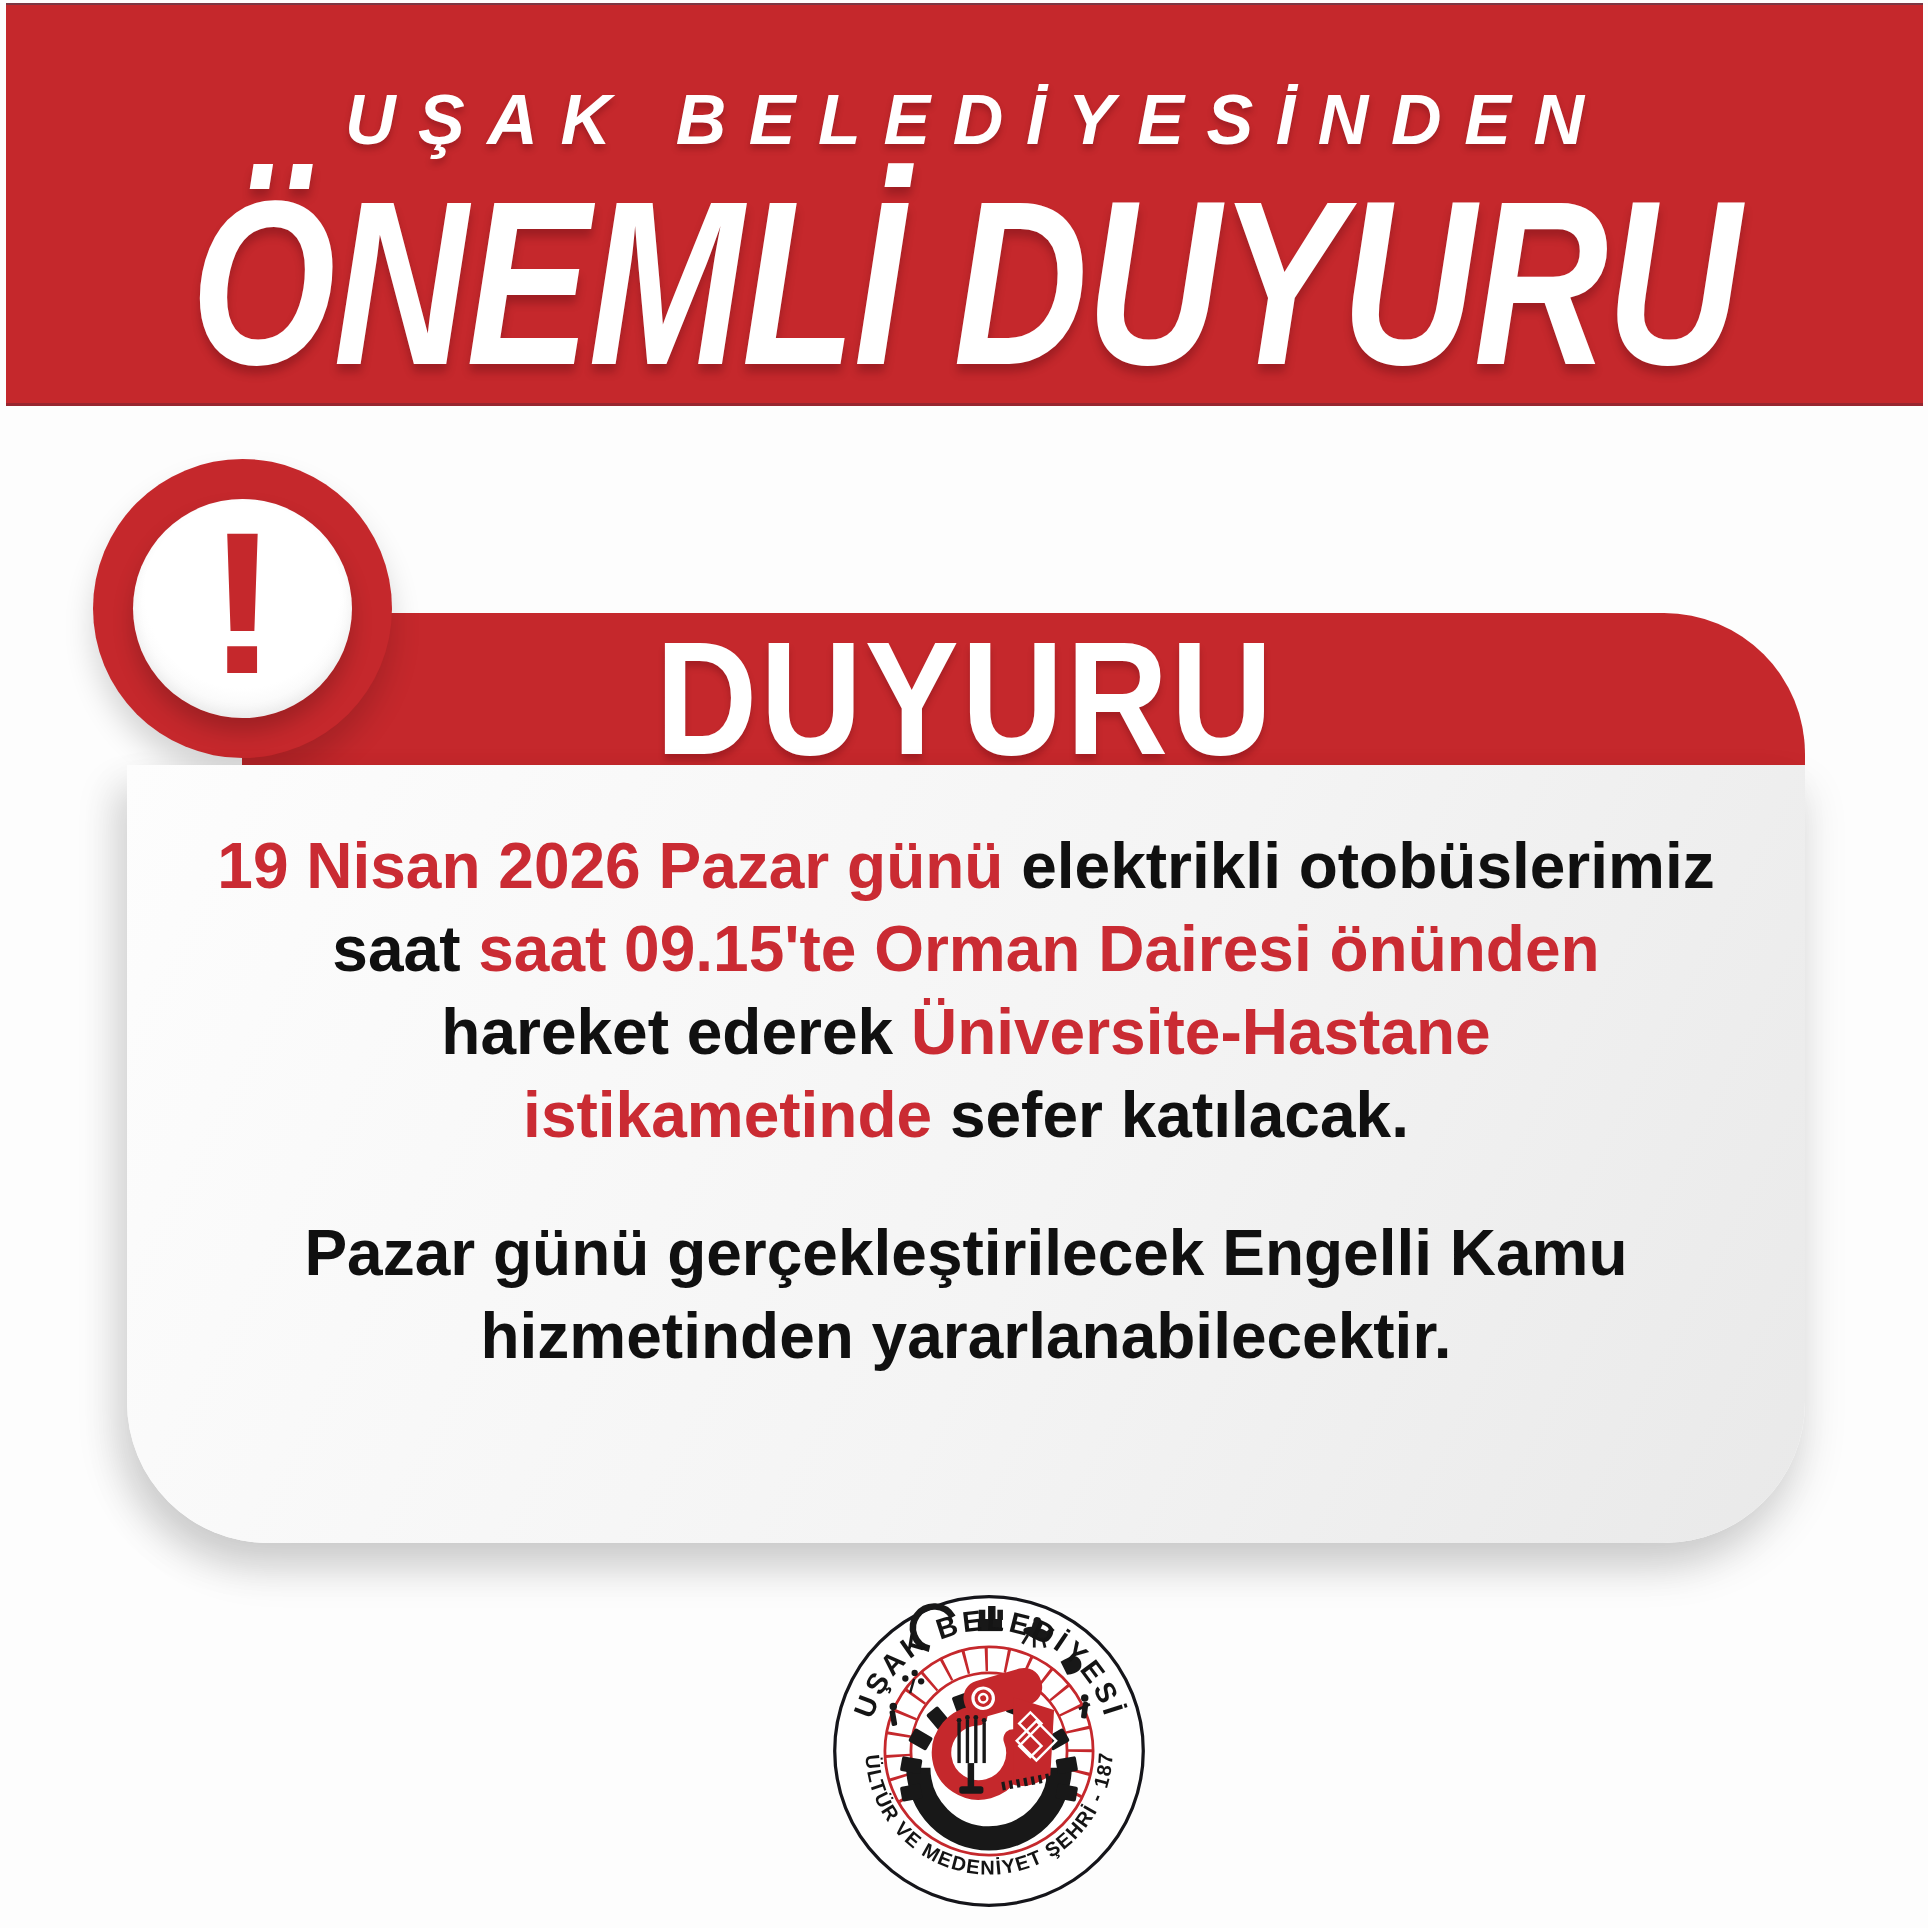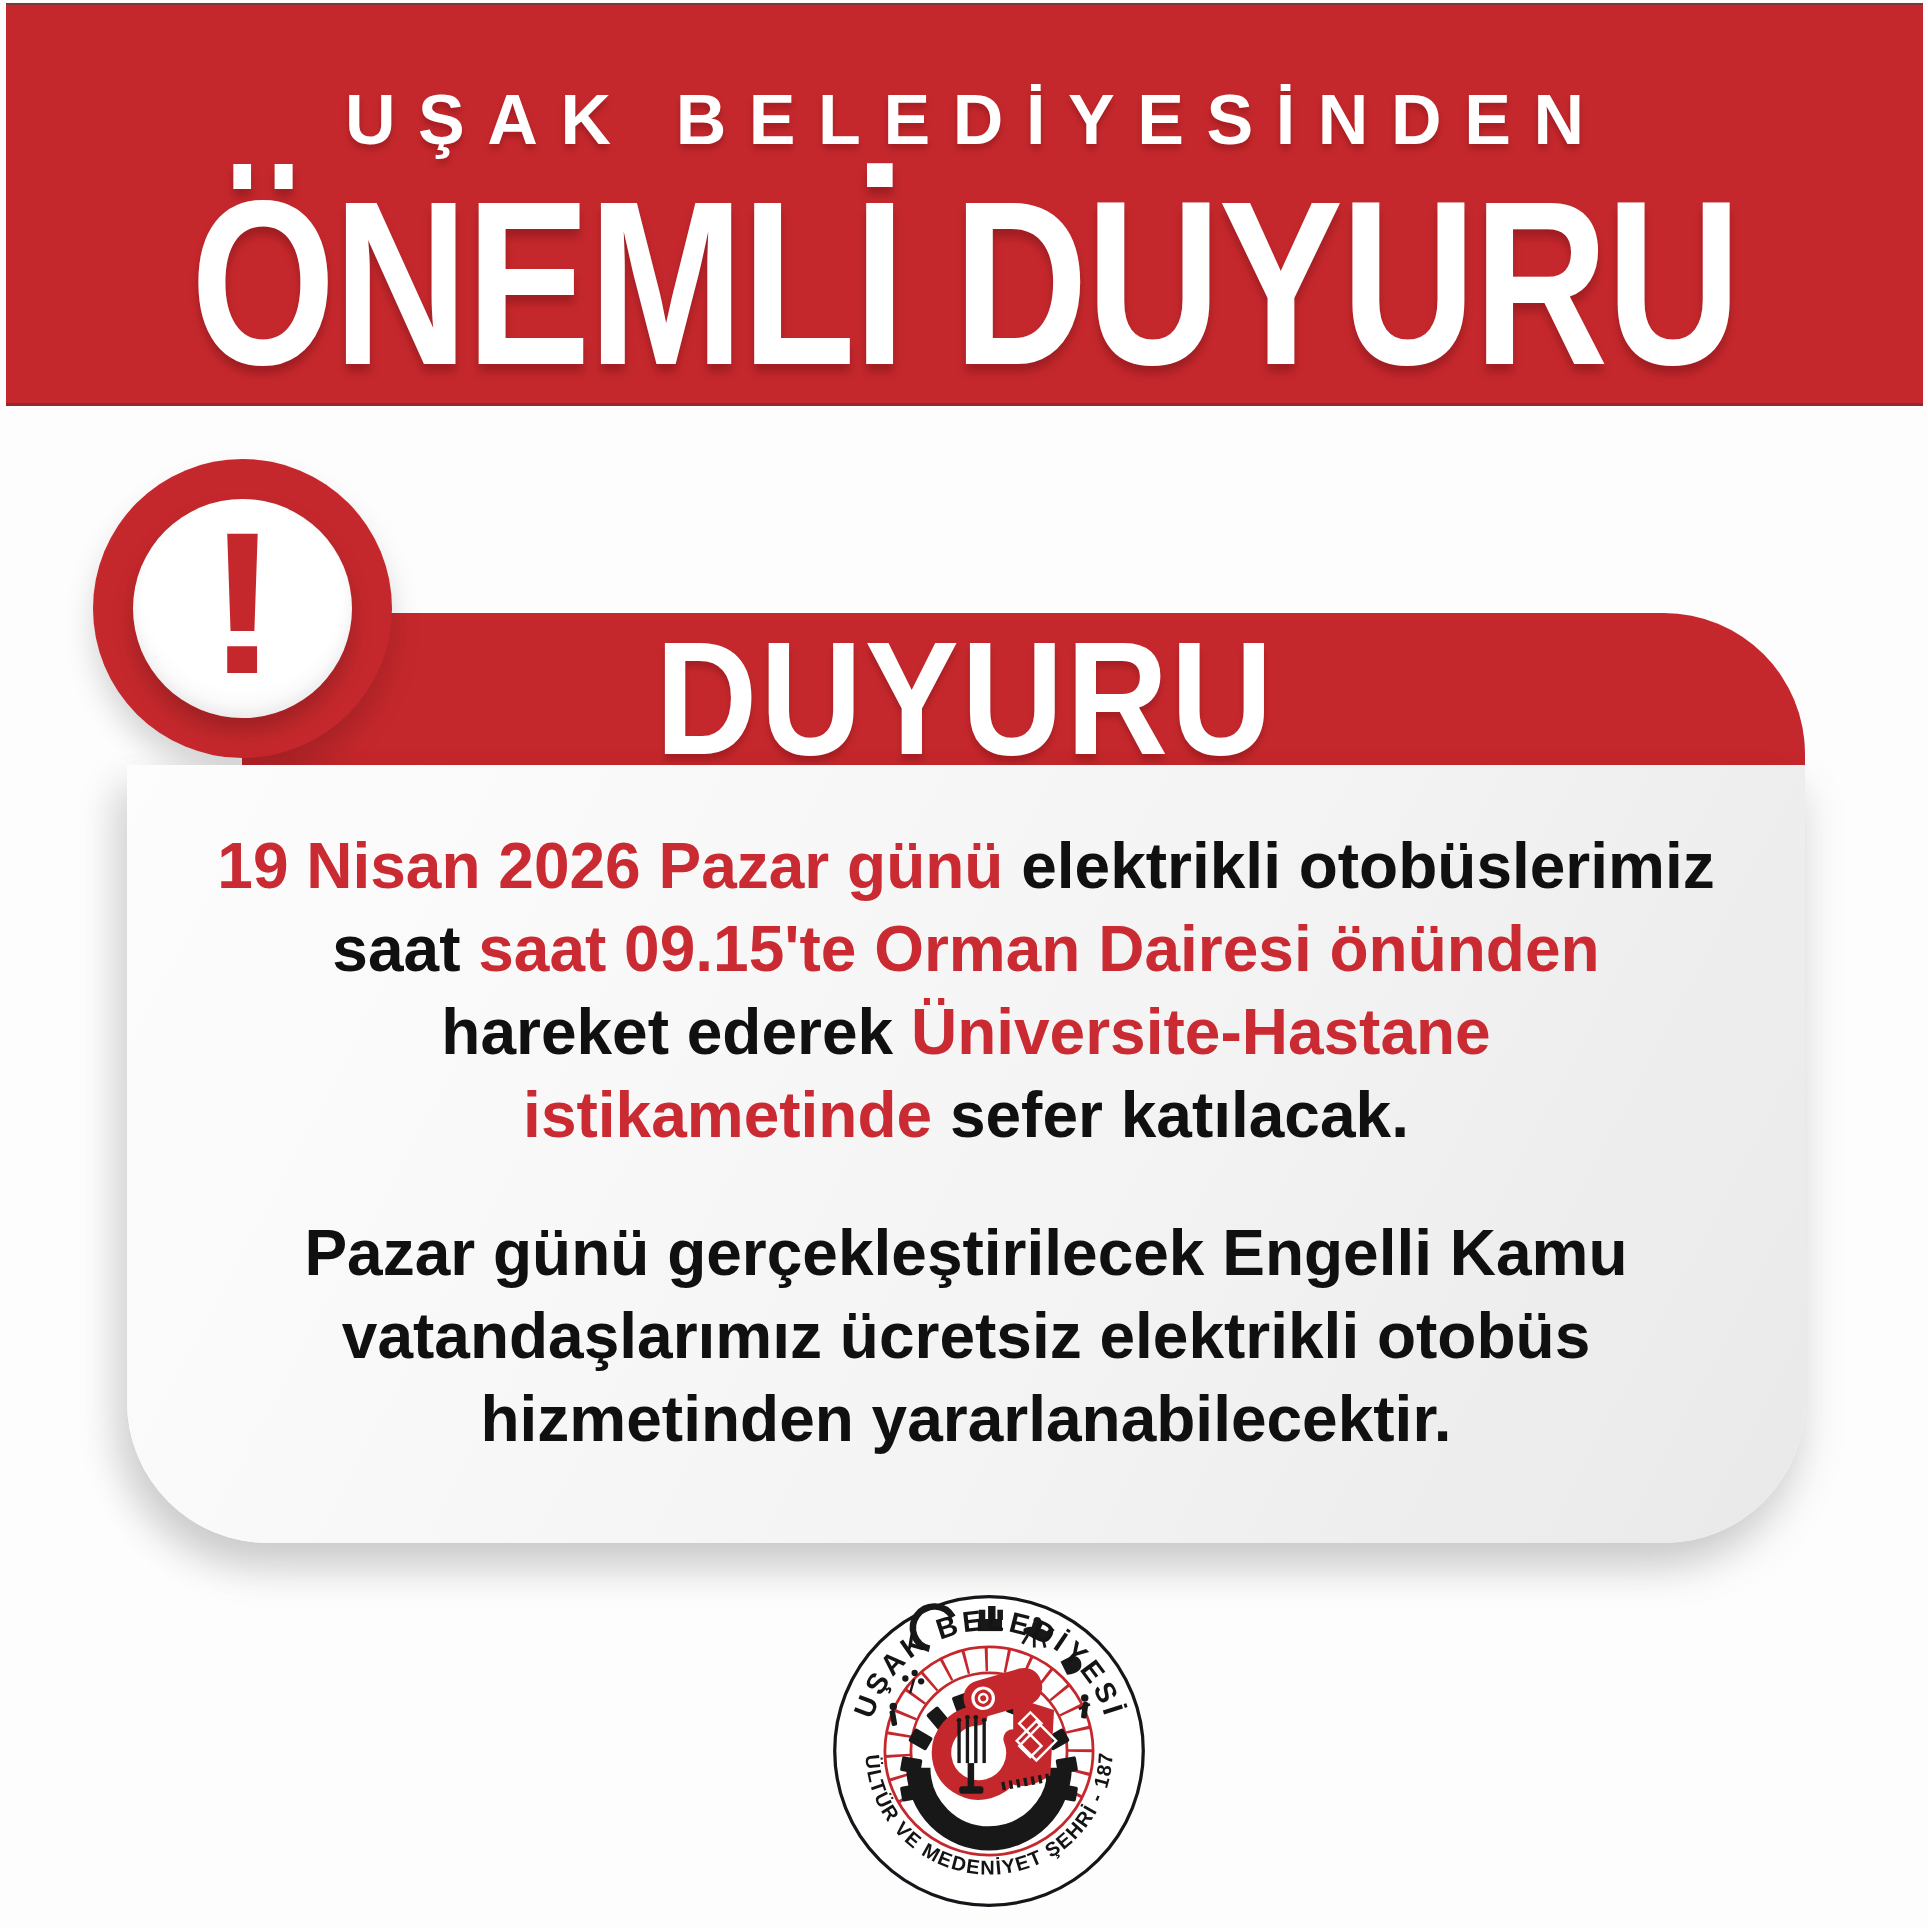--- a/index.html
+++ b/index.html
@@ -11,20 +11,21 @@
   .page{position:absolute;inset:0;}
 
   
   .header{
     position:absolute;left:5.6px;right:4.7px;top:2.8px;height:403px;
     background:#c5282c;
     border-top:2.8px solid #7d3642;
     border-bottom:3.8px solid #97262f;
     box-sizing:border-box;
     text-align:center;
+    font-style:italic;
   }
   .header-sub{
     margin-top:79px;
     color:#ffffff;
     font-size:70px;
     font-weight:600;
     letter-spacing:22.6px;
     text-indent:22.6px;
     line-height:72px;
     text-shadow:0 4.7px 6.6px rgba(70,5,12,.28);
@@ -125,21 +126,20 @@
   <div class="card">
     <div id="paragraphs">
         <div class="paragraph">
           <div class="pline"><span class="c-red">19 Nisan 2026 Pazar günü </span><span class="c-black">elektrikli otobüslerimiz</span></div>
           <div class="pline"><span class="c-black">saat </span><span class="c-red">saat 09.15'te Orman Dairesi önünden</span></div>
           <div class="pline"><span class="c-black">hareket ederek </span><span class="c-red">Üniversite-Hastane</span></div>
           <div class="pline"><span class="c-red">istikametinde </span><span class="c-black">sefer katılacak.</span></div>
         </div>
         <div class="paragraph">
           <div class="pline"><span class="c-black">Pazar günü gerçekleştirilecek Engelli Kamu</span></div>
-          <div class="pline"><span class="c-black">vatandaşlarımız ücretsiz elektrikli otobüs</span></div>
           <div class="pline"><span class="c-black">hizmetinden yararlanabilecektir.</span></div>
         </div>
       </div>
   </div>
 
   <div class="logo">
     <svg viewBox="0 0 340 340" xmlns="http://www.w3.org/2000/svg">
       <defs>
         <path id="arcTop" d="M 40 170 A 130 130 0 1 1 300 170" fill="none"></path>
         <path id="arcBottom" d="M 37 170 A 133 133 0 0 0 303 170" fill="none"></path>

